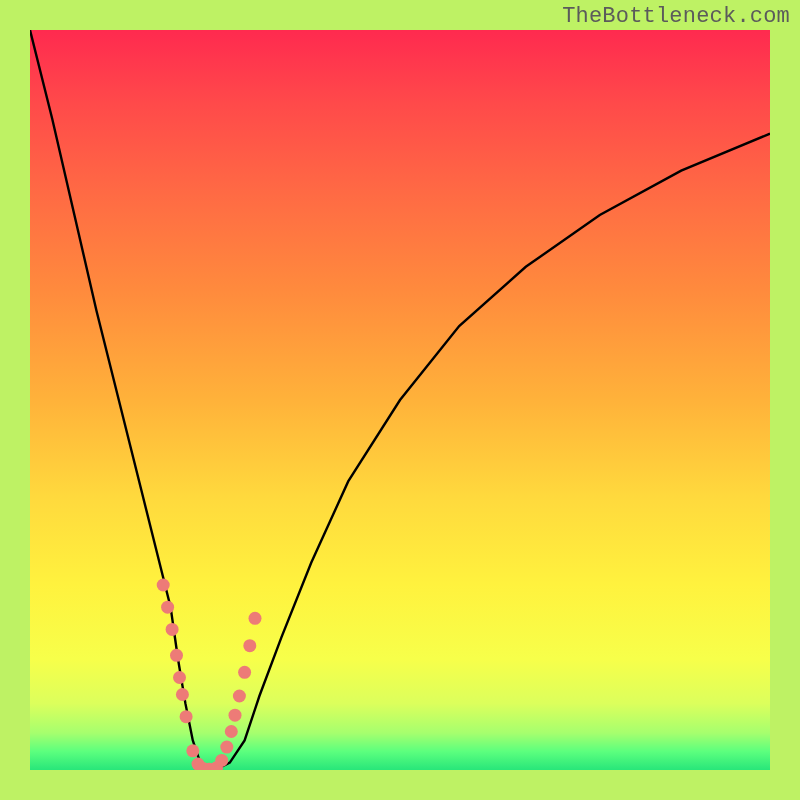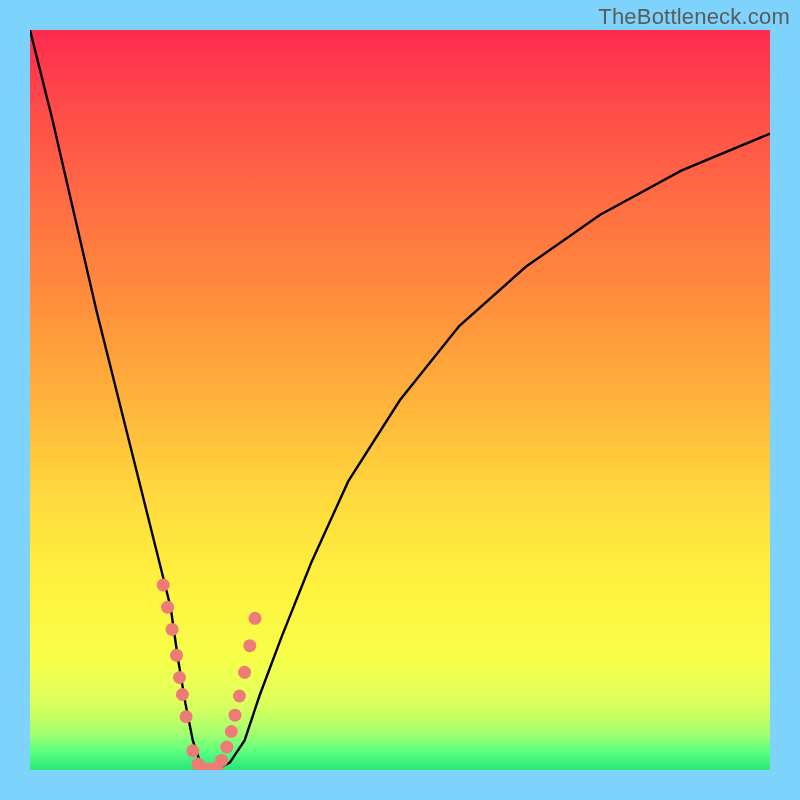--- a/index.html
+++ b/index.html
@@ -8,21 +8,22 @@
     width: 800px;
     height: 800px;
     overflow: hidden;
     background: #000;
     font-family: Arial, Helvetica, sans-serif;
   }
   .stage {
     position: relative;
     width: 800px;
     height: 800px;
-    background: #7dd3fc;
+    background: #bef264;
+    font-family: Liberation Mono, monospace;
   }
   .plot {
     position: absolute;
     left: 30px;
     top: 30px;
     width: 740px;
     height: 740px;
     background: linear-gradient(
       to bottom,
       #ff2a4f 0%,

